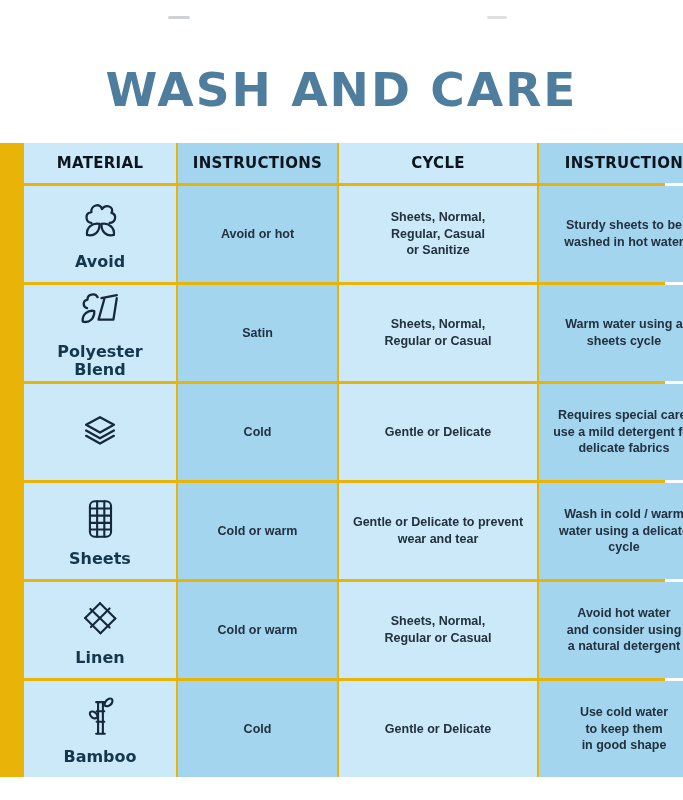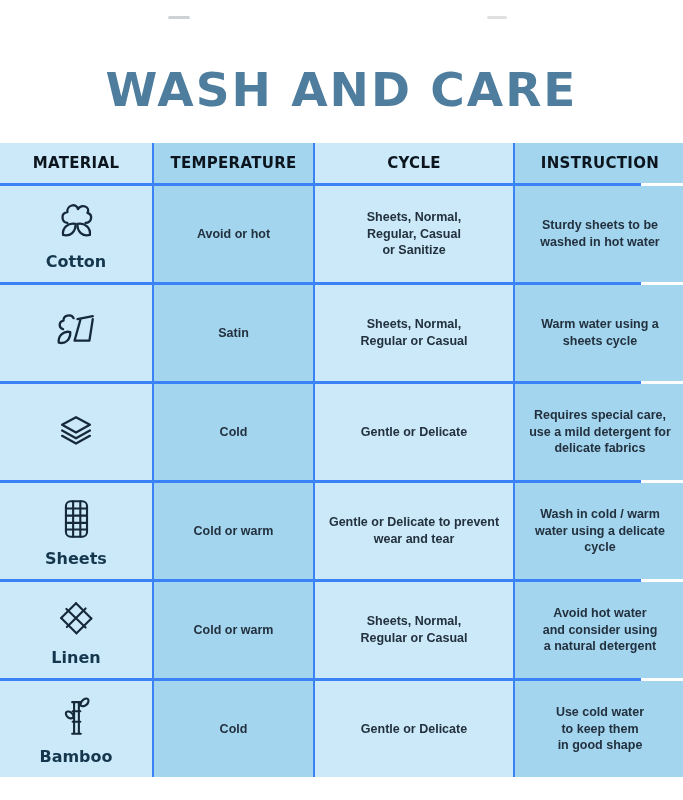--- a/index.html
+++ b/index.html
@@ -26,21 +26,22 @@
     white-space:nowrap;
   }
   .title .tline{display:block;}
 
   .table{
     position:absolute;left:0;top:143px;width:641px;
     display:grid;
     grid-template-columns:152px 159px 198px 170px;
     grid-template-rows:40px repeat(6,96px);
     column-gap:2px;row-gap:3px;
-    background:#3b82f6;
+    background:#eab308;
+    padding-left:24px;
   }
   .row{display:contents;}
   .cell{
     display:flex;align-items:center;justify-content:center;
     text-align:center;
   }
   .light{background:#cbe9f9;}
   .dark{background:#a3d5ef;}
   .hcell{
     font-family:"DejaVu Sans","Liberation Sans",sans-serif;
@@ -69,54 +70,56 @@
   <div class="top-dash dash-r"></div>
 
   <h1 class="title">
     <span class="tline">WASH AND CARE</span>
   </h1>
 
   <div class="table">
 
     <div class="row">
       <div class="cell light hcell">MATERIAL</div>
-      <div class="cell dark hcell">TEMPERATURE</div>
+      <div class="cell dark hcell">INSTRUCTIONS</div>
       <div class="cell light hcell">CYCLE</div>
       <div class="cell dark hcell">INSTRUCTION</div>
     </div>
 
     <div class="row">
       <div class="cell light material">
         <span class="icon">
           <svg width="46" height="46" viewBox="0 0 48 48" fill="none" stroke="#16293b" stroke-width="2.4" stroke-linecap="round" stroke-linejoin="round">
             <path d="M15 25 C8.5 24 8 14.5 15 13.8 C14 6.5 24.5 3.5 26 10.5 C29.5 4.5 39.5 8 36 14.5 C42 16.5 40.5 24.5 34 25"></path>
             <path d="M23.5 26 C24 34 18 39.5 10.5 37.5 C9.5 29.5 16 24.5 23.5 26 Z"></path>
             <path d="M25.5 26 C25 34 31 39.5 38.5 37.5 C39.5 29.5 33 24.5 25.5 26 Z"></path>
           </svg>
         </span>
-        <span class="mat-label">Cotton</span>
+        <span class="mat-label">Avoid</span>
       </div>
       <div class="cell dark body">Avoid or hot</div>
       <div class="cell light body">Sheets, Normal,
 Regular, Casual
 or Sanitize</div>
       <div class="cell dark body">Sturdy sheets to be
 washed in hot water</div>
     </div>
 
     <div class="row">
       <div class="cell light material">
         <span class="icon">
           <svg width="46" height="46" viewBox="0 0 48 48" fill="none" stroke="#16293b" stroke-width="2.4" stroke-linecap="round" stroke-linejoin="round">
             <path d="M21.5 8.5 C19 3.5 10.5 5.5 11 11 C5.5 12 6 19 10.5 20"></path>
             <path d="M18 23 C18.5 30.5 13 36 6 34 C5 26.5 11.5 21.5 18 23 Z"></path>
             <path d="M25.5 9.5 L41.5 6.5"></path>
             <path d="M28.5 10.5 L22.5 32 L38 32 L41.5 9.5"></path>
           </svg>
         </span>
+        <span class="mat-label">Polyester
+Blend</span>
       </div>
       <div class="cell dark body">Satin</div>
       <div class="cell light body">Sheets, Normal,
 Regular or Casual</div>
       <div class="cell dark body">Warm water using a
 sheets cycle</div>
     </div>
 
     <div class="row">
       <div class="cell light material">

